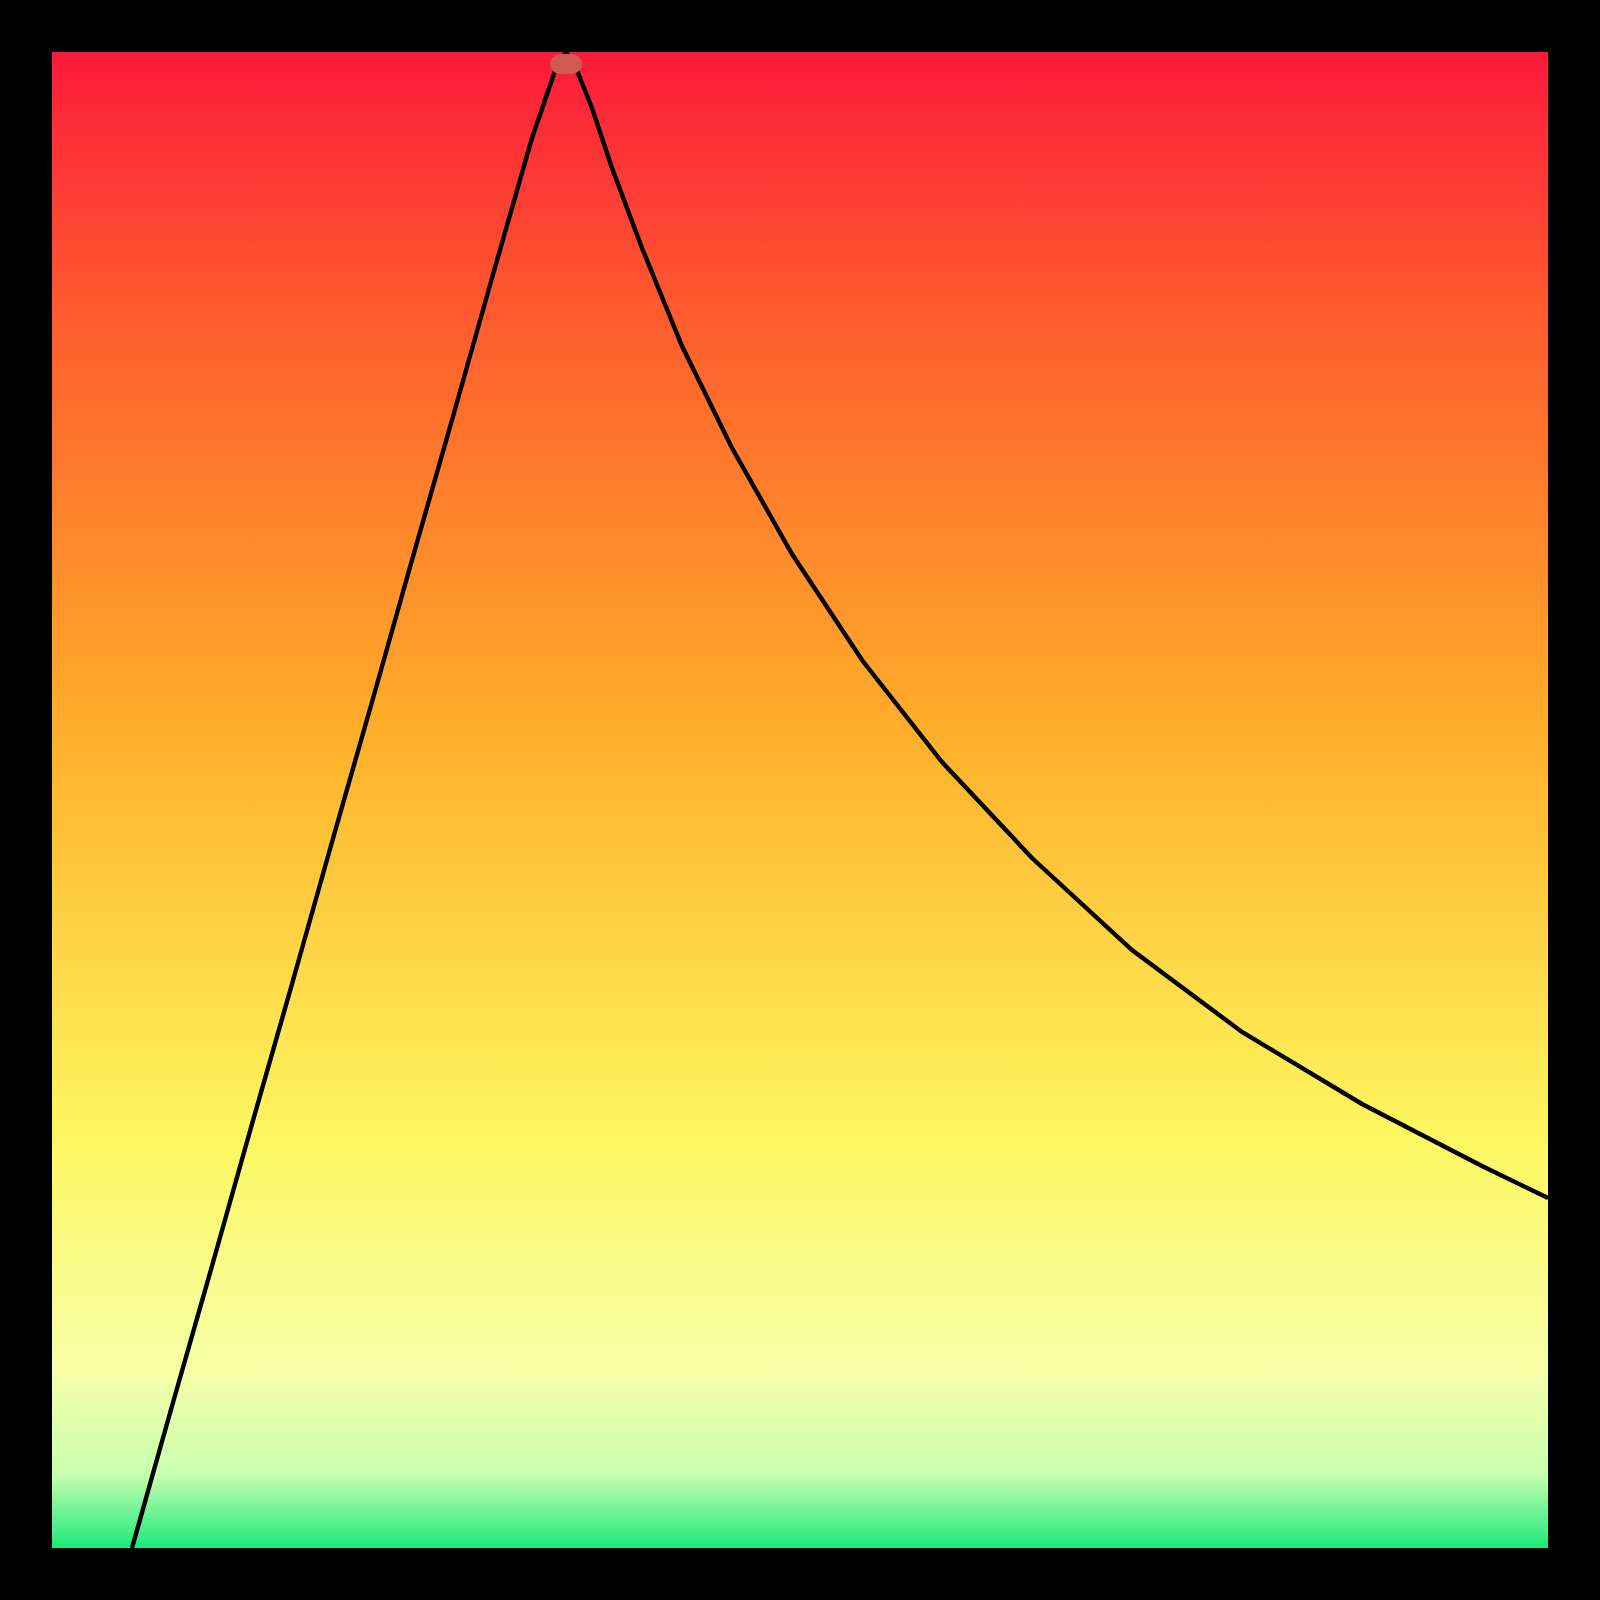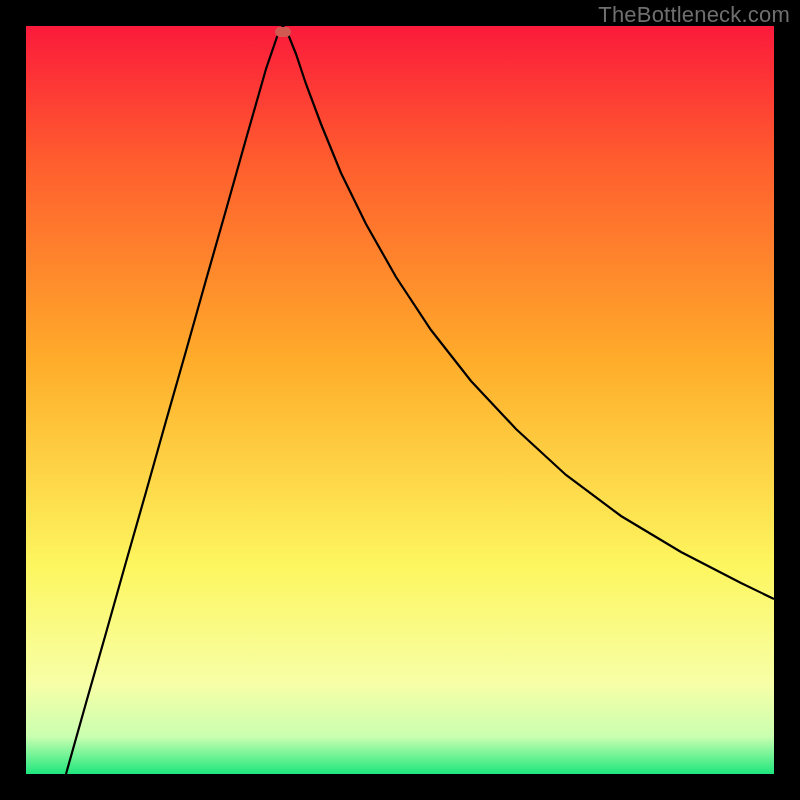--- a/index.html
+++ b/index.html
@@ -57,15 +57,14 @@
 <div class="frame">
 
   <div class="plot" id="plot" style="background: linear-gradient(rgb(251, 26, 59) 0%, rgb(255, 93, 46) 18%, rgb(255, 173, 42) 45%, rgb(253, 246, 94) 72%, rgb(247, 255, 167) 88%, rgb(201, 255, 176) 95%, rgb(30, 231, 124) 100%);"></div>
 
   <svg class="curve" id="curve-svg" viewBox="0 0 748 748" preserveAspectRatio="none">
     <path id="curve-path" d="M40 748 L60 677 L80 607 L100 536 L120 466 L140 395 L160 325 L180 254 L200 184 L220 113 L240 43 L252 8 L257 0 L257 0 L262 8 L270 28 L280 58 L295 98 L315 147 L340 198 L370 251 L405 304 L445 355 L490 403 L540 449 L595 490 L655 526 L715 557 L748 573 " fill="none" stroke="#000000" stroke-width="2.2"></path>
   </svg>
 
   <div class="marker" id="marker" style="left: 275px; top: 27px; background: rgb(208, 90, 82);"></div>
 
-  <div class="watermark">TheBottleneck.com</div>
 
 </div>
 
 </body></html>

